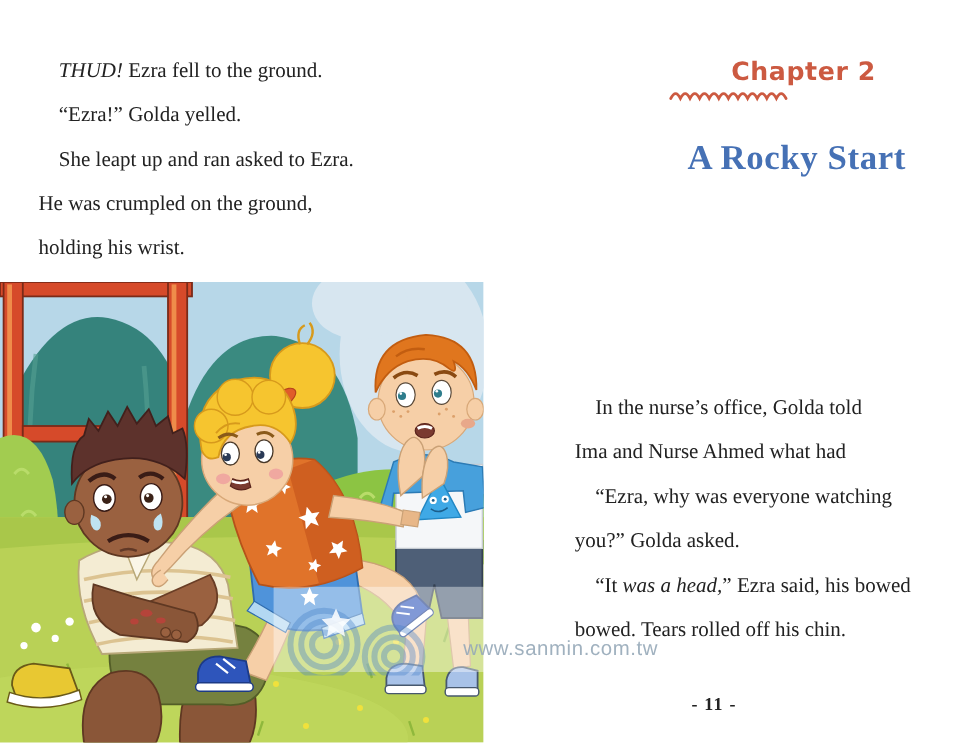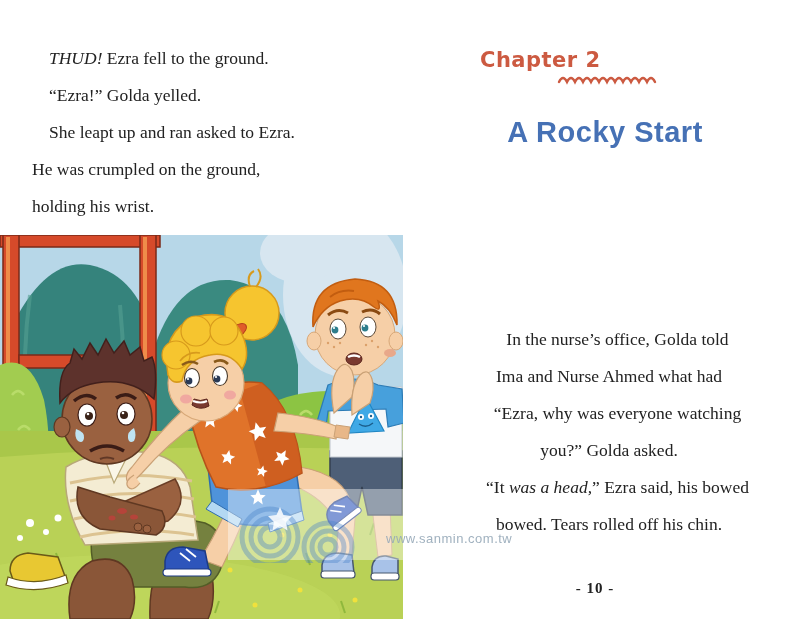--- a/index.html
+++ b/index.html
@@ -6,43 +6,43 @@
   .sheet{position:relative;width:800px;height:619px;background:#ffffff;overflow:hidden;
          font-family:"Liberation Serif", serif;color:var(--body_text,#222);}
 
   
   .left-text{position:absolute;left:32px;top:40px;width:340px;font-size:17.5px;line-height:37px;}
   .story-line{white-space:nowrap;}
   .indent{padding-left:17px;}
   .ital{font-style:italic;}
 
   
-  .chapter-head{position:absolute;left:480px;top:48px;width:250px;text-align:left;
+  .chapter-head{position:absolute;left:480px;top:48px;width:250px;text-align:right;
                 font-family:"DejaVu Sans", sans-serif;font-weight:800;
                 font-size:21px;color:var(--chapter,#cc5a41);letter-spacing:.5px;}
   .squiggle{position:absolute;left:556px;top:74px;}
-  .chapter-title{position:absolute;left:455px;top:116px;width:300px;text-align:center;
-                 font-family:Liberation Sans, sans-serif;font-weight:800;
+  .chapter-title{position:absolute;left:455px;top:116px;width:300px;text-align:right;
+                 font-family:Liberation Serif, serif;font-weight:800;
                  font-size:29px;color:var(--title,#4671b5);letter-spacing:.5px;}
-  .right-text{position:absolute;left:459px;top:321px;width:300px;font-size:17.5px;line-height:37px;text-align:center;}
+  .right-text{position:absolute;left:479px;top:321px;width:300px;font-size:17.5px;line-height:37px;}
   .page-number{position:absolute;left:545px;top:580px;width:100px;text-align:center;
                font-size:15px;font-weight:bold;letter-spacing:1px;}
 
   
   .illustration{position:absolute;left:0;top:235px;width:403px;height:384px;}
 
   
   .wm-band{position:absolute;left:228px;top:489px;width:360px;height:71px;
            background:rgba(255,255,255,0.40);pointer-events:none;}
   .wm-arcs{position:absolute;left:228px;top:487px;pointer-events:none;}
   .wm-name{position:absolute;left:398px;top:496px;font-family:"DejaVu Sans", sans-serif;
            font-size:26px;font-weight:bold;letter-spacing:3px;color:rgba(148,178,205,0.85);
            pointer-events:none;}
   .wm-url{position:absolute;left:386px;top:531px;font-family:"Liberation Sans", sans-serif;
-          font-size:13px;color:rgba(150,168,184,0.9);pointer-events:none;letter-spacing:.5px;}
+          font-size:17px;color:rgba(150,168,184,0.9);pointer-events:none;letter-spacing:.5px;}
 </style>
 </head>
 <body>
 
 <div class="sheet">
 
   <div class="left-text">
     <div class="story-line indent"><span class="ital">THUD!</span><span> Ezra fell to the ground.</span></div>
     <div class="story-line indent">“Ezra!” Golda yelled.</div>
     <div class="story-line indent">She leapt up and ran asked to Ezra.</div>
@@ -323,20 +323,20 @@
 
   <div class="right-text">
     <div class="story-line indent">In the nurse’s office, Golda told</div>
     <div class="story-line">Ima and Nurse Ahmed what had</div>
     <div class="story-line indent">“Ezra, why was everyone watching</div>
     <div class="story-line">you?” Golda asked.</div>
     <div class="story-line indent"><span>“It </span><span class="ital">was a head,</span><span>” Ezra said, his bowed</span></div>
     <div class="story-line">bowed. Tears rolled off his chin.</div>
   </div>
 
-  <div class="page-number">- 10 -</div>
+  <div class="page-number">- 11 -</div>
 
   <svg width="0" height="0" style="position:absolute">
     <defs>
       <path id="star" d="M0,-7 L2.1,-2.1 7,-1.6 3.4,1.6 4.3,6.8 0,3.7 -4.3,6.8 -3.4,1.6 -7,-1.6 -2.1,-2.1 Z"></path>
     </defs>
   </svg>
 </div>
 
 </body></html>

